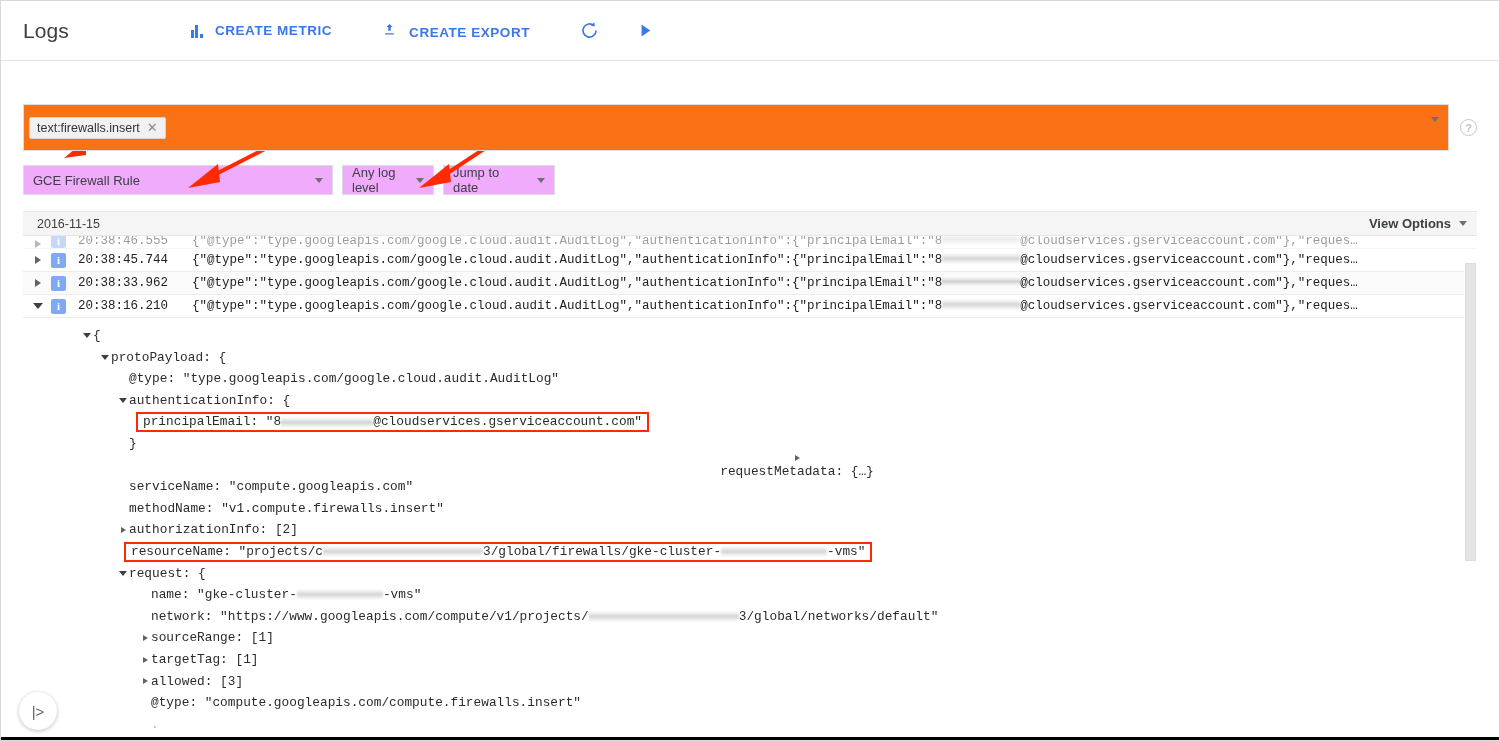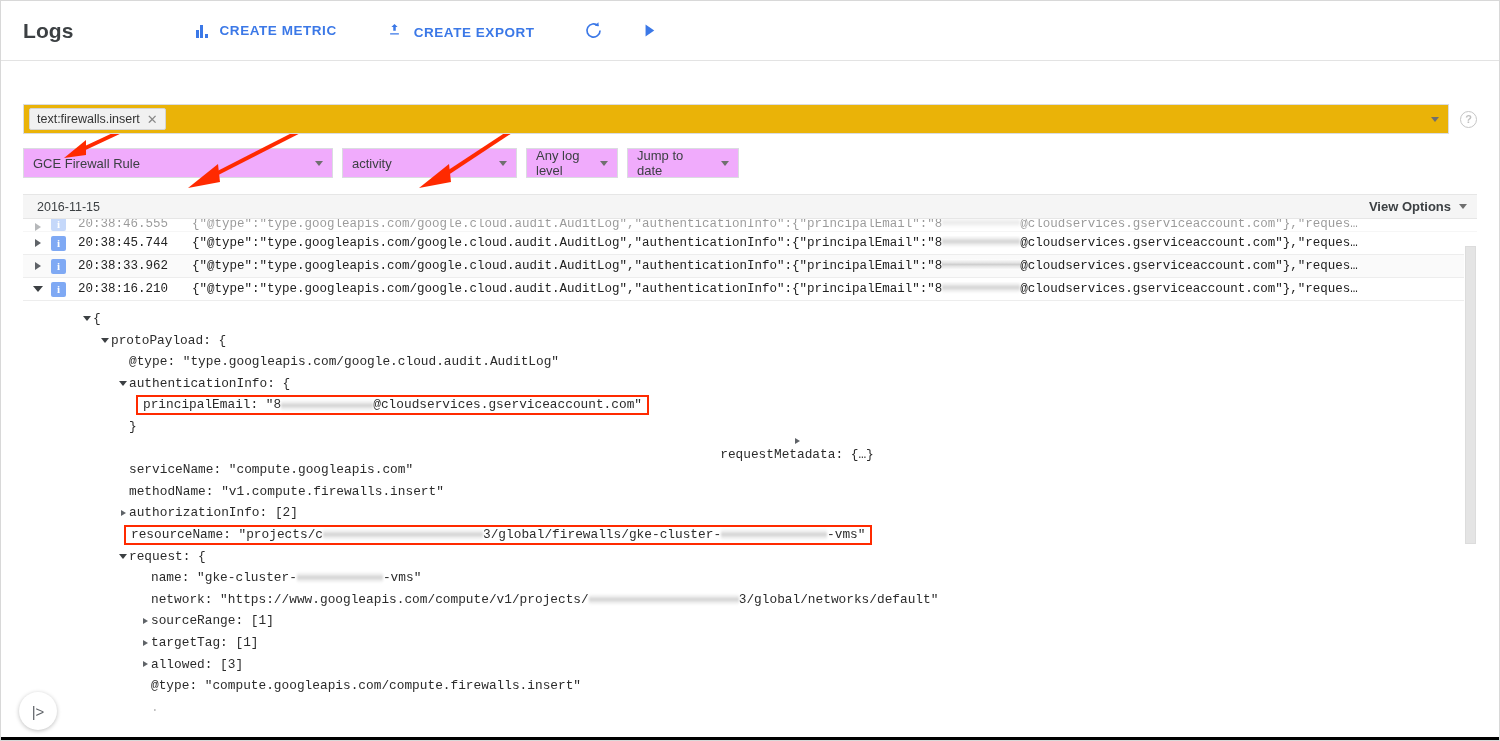--- a/index.html
+++ b/index.html
@@ -22,21 +22,21 @@
     height: 60px;
     display: flex;
     align-items: center;
     padding-left: 22px;
     border-bottom: 1px solid #e3e3e3;
     background: #fff;
   }
   .page-title {
     font-size: 21px;
     color: #3c4043;
-    font-weight: 700;
+    font-weight: 400;
     letter-spacing: .1px;
   }
   .hdr-action {
     display: flex;
     align-items: flex-end;
     gap: 12px;
     color: #3b78e7;
     font-size: 13.5px;
     font-weight: 700;
     letter-spacing: .55px;
@@ -62,23 +62,23 @@
   .bars i:nth-child(2){ height: 13px; }
   .bars i:nth-child(3){ height: 4px; }
 
   
   .filter-zone { position: relative; padding: 0 22px; }
 
   .filter-row { position: relative; margin-top: 43px; display:flex; align-items:center; }
   .filter-input {
     position: relative;
     flex: 1;
-    height: 30px;
+    height: 47px;
     border: 1px solid #dadce0;
-    background: #eab308;
+    background: #f97316;
     display: flex;
     align-items: center;
     padding: 0 26px 0 5px;
   }
   .chip {
     display: inline-flex; align-items: center; gap: 7px;
     background: #f1f1f1;
     border: 1px solid #d4d4d4;
     border-radius: 2px;
     height: 22px;
@@ -330,24 +330,20 @@
         <span class="caret"></span>
       </div>
       <div class="help-icon">?</div>
     </div>
 
     <div class="select-row">
       <div class="sel resource">
         <span>GCE Firewall Rule</span>
         <span class="caret"></span>
       </div>
-      <div class="sel logname">
-        <span>activity</span>
-        <span class="caret"></span>
-      </div>
       <div class="sel level">
         <span>Any log level</span>
         <span class="caret"></span>
       </div>
       <div class="sel jump">
         <span>Jump to date</span>
         <span class="caret"></span>
       </div>
     </div>
   </div>

